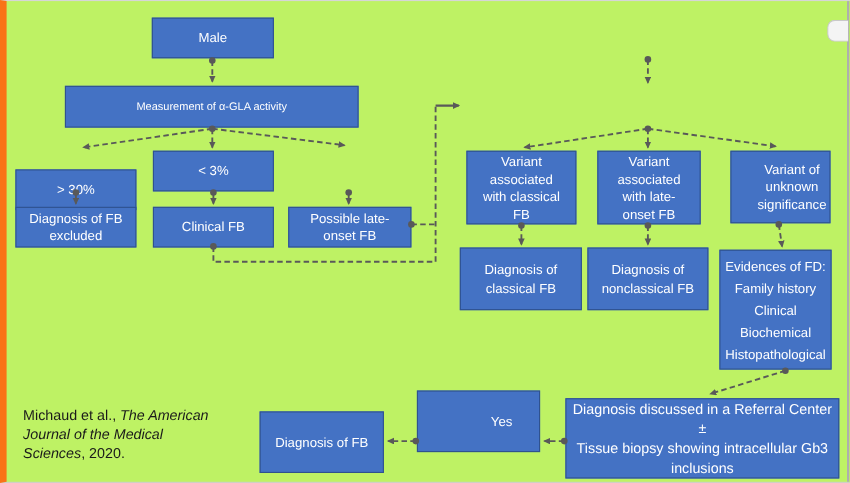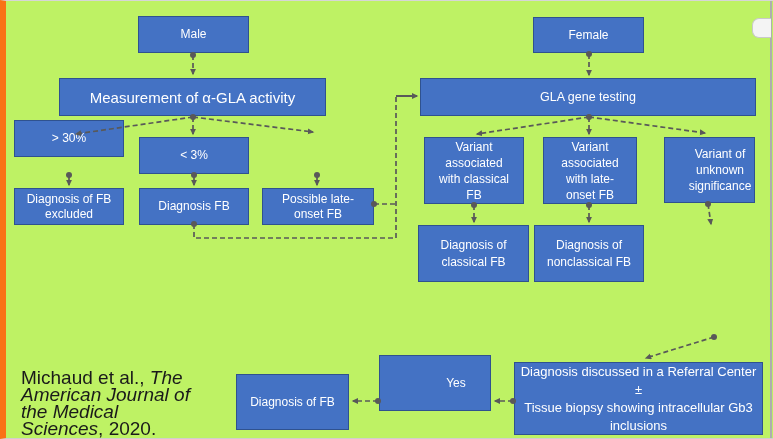--- a/index.html
+++ b/index.html
@@ -33,79 +33,82 @@
     display:flex; align-items:center; justify-content:center;
     text-align:center;
     white-space:pre-line;
     font-size:12px; line-height:15px;
     box-sizing:border-box;
     padding:1px 2px;
   }
   
   #n-male          {left:132px; top:15px;  width:111px; height:37px;}
   #n-female        {left:527px; top:16px;  width:111px; height:36px;}
-  #n-measurement   {left:53px;  top:77px;  width:267px; height:38px; font-size:15px;}
+  #n-measurement   {left:53px;  top:77px;  width:267px; height:38px; font-size:10px;}
   #n-gla           {left:414px; top:77px;  width:336px; height:38px; font-size:12.5px;}
-  #n-gt30          {left:8px;   top:119px; width:110px; height:37px;}
+  #n-gt30          {left:8px;   top:153px; width:110px; height:37px;}
   #n-lt3           {left:133px; top:136px; width:110px; height:37px;}
   #n-r330          {left:256px; top:136px; width:112px; height:37px;}
   #n-dx-excluded   {left:8px;   top:187px; width:110px; height:37px;}
   #n-dx-fb         {left:133px; top:187px; width:110px; height:37px;}
   #n-possible-late {left:256px; top:187px; width:112px; height:37px;}
   #n-var-classical {left:418px; top:136px; width:100px; height:67px; line-height:16px;}
   #n-var-late      {left:537px; top:136px; width:94px;  height:67px; line-height:16px;}
   #n-var-unknown   {left:658px; top:136px; width:91px;  height:66px; line-height:16px;padding-left:23px;}
   #n-dx-classical  {left:412px; top:224px; width:111px; height:57px; line-height:17px;}
   #n-dx-nonclassical{left:528px;top:224px; width:110px; height:57px; line-height:17px;}
   #n-evidences     {left:648px; top:226px; width:102px; height:109px; line-height:20px;}
   #n-referral      {left:508px; top:361px; width:249px; height:73px; font-size:13px; line-height:18px;}
   #n-yes           {left:373px; top:354px; width:112px; height:56px;padding-left:44px;}
   #n-dx-of-fb      {left:230px; top:373px; width:113px; height:56px;}
 
   .citation{
     position:absolute; left:15px; top:368px; width:170px;
-    font-size:19px; line-height:17px; color:#1a1a1a;
+    font-size:13px; line-height:17px; color:#1a1a1a;
   }
   .citation i{font-style:italic;}
   svg.wires{position:absolute; left:0; top:0; pointer-events:none;}
 </style>
 </head>
 <body>
 
 <div class="slide">
 
   <div class="right-frame"></div>
   <div class="panel-tab"></div>
 
   <div class="node" id="n-male">Male</div>
-  <div class="node" id="n-female">Female</div>
   <div class="node" id="n-measurement">Measurement of α-GLA activity</div>
-  <div class="node" id="n-gla">GLA gene testing</div>
   <div class="node" id="n-gt30">&gt; 30%</div>
   <div class="node" id="n-lt3">&lt; 3%</div>
   <div class="node" id="n-dx-excluded">Diagnosis of FB
 excluded</div>
-  <div class="node" id="n-dx-fb">Diagnosis FB</div>
+  <div class="node" id="n-dx-fb">Clinical FB</div>
   <div class="node" id="n-possible-late">Possible late-
 onset FB</div>
   <div class="node" id="n-var-classical">Variant
 associated
 with classical
 FB</div>
   <div class="node" id="n-var-late">Variant
 associated
 with late-
 onset FB</div>
   <div class="node" id="n-var-unknown">Variant of
 unknown
 significance</div>
   <div class="node" id="n-dx-classical">Diagnosis of
 classical FB</div>
   <div class="node" id="n-dx-nonclassical">Diagnosis of
 nonclassical FB</div>
+  <div class="node" id="n-evidences">Evidences of FD:
+Family history
+Clinical
+Biochemical
+Histopathological</div>
   <div class="node" id="n-referral">Diagnosis discussed in a Referral Center
 ±
 Tissue biopsy showing intracellular Gb3
 inclusions</div>
   <div class="node" id="n-yes">Yes</div>
   <div class="node" id="n-dx-of-fb">Diagnosis of FB</div>
 
   <div class="citation"><span>Michaud et al., </span><i>The American Journal of the Medical Sciences</i><span>, 2020.</span></div>
 
   <svg class="wires" width="773" height="439" viewBox="0 0 773 439">

